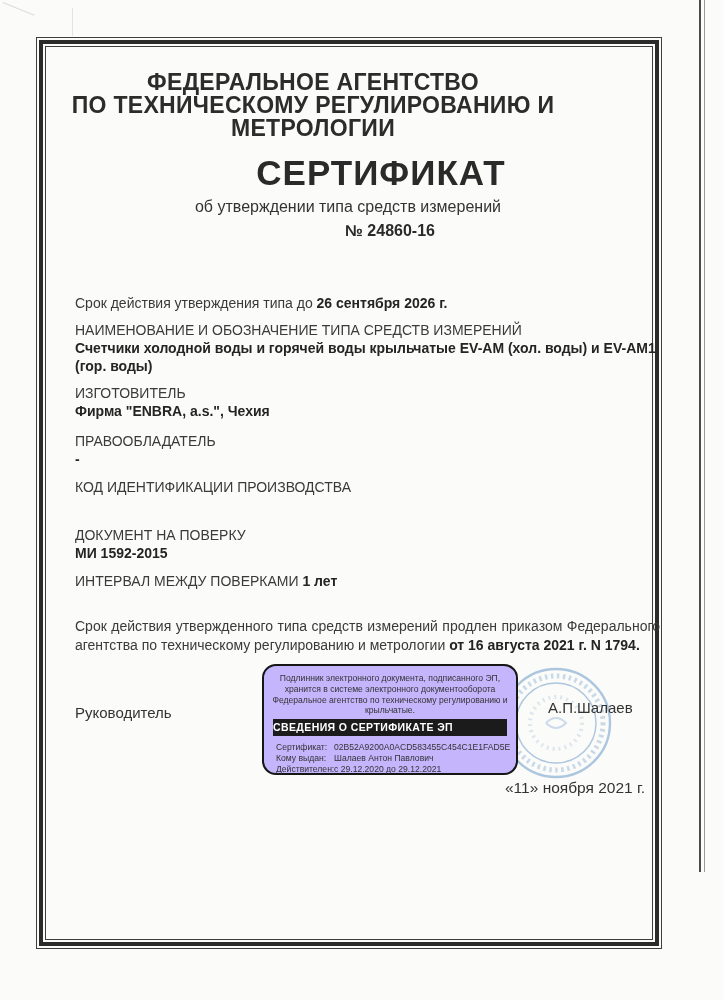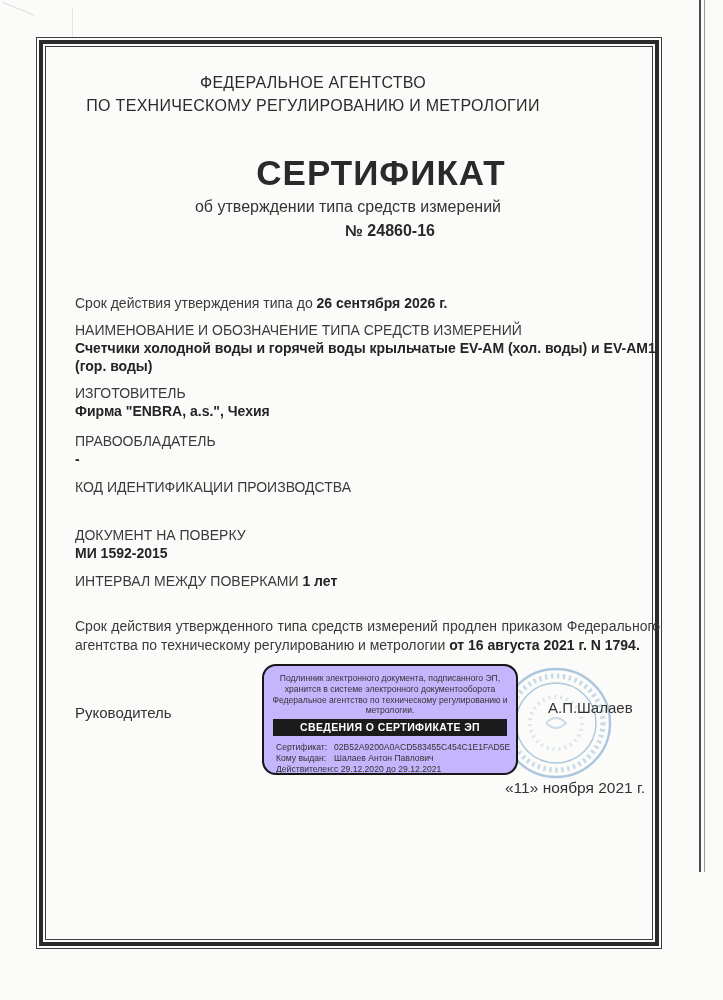--- a/index.html
+++ b/index.html
@@ -12,21 +12,21 @@
   .edge-line-dark{position:absolute;left:699px;top:0;width:2px;height:872px;background:#4a4a4a;}
   .edge-line-light{position:absolute;left:704px;top:0;width:1px;height:872px;background:#9a9a9a;}
   .scratch-diag{position:absolute;left:3px;top:2px;width:34px;height:1px;background:#dcdcdc;transform:rotate(22deg);transform-origin:left top;}
   .scratch-vert{position:absolute;left:72px;top:8px;width:1px;height:28px;background:#e4e4e4;}
   
   .frame{position:absolute;left:36px;top:37px;width:624px;height:910px;border:1.5px solid #3e3e3e;}
   .frame-mid{position:absolute;inset:2px;border:4px solid #2b2b2b;}
   .frame-inner{position:absolute;inset:2px;border:1.5px solid #3e3e3e;}
   
   .agency{position:absolute;left:36px;top:71px;width:554px;text-align:center;
-    font-size:16px;font-weight:normal;line-height:23px;letter-spacing:.3px;color:#2c2c2c;}
+    font-size:23px;font-weight:bold;line-height:23px;letter-spacing:.3px;color:#2c2c2c;}
   .title{position:absolute;left:36px;top:153px;width:628px;text-align:center;
     font-size:35px;font-weight:bold;letter-spacing:1px;color:#2a2a2a;margin-left:31px;}
   .subtitle{position:absolute;left:36px;top:198px;width:624px;text-align:center;font-size:16px;color:#333;}
   .cert-number{position:absolute;left:36px;top:222px;width:708px;text-align:center;font-size:16px;font-weight:bold;color:#2a2a2a;}
   
   .field{position:absolute;left:75px;width:585px;font-size:14px;line-height:18px;color:#3a3a3a;}
   .b{font-weight:bold;color:#242424;}
   .f0{top:294px;} .f1{top:321px;} .f2{top:384px;} .f3{top:432px;}
   .f4{top:478px;} .f5{top:526px;} .f6{top:572px;}
   .para{position:absolute;left:75px;top:617px;width:585px;font-size:14px;line-height:18.5px;
@@ -35,21 +35,21 @@
   .sig-role{position:absolute;left:75px;top:704px;font-size:15px;color:#333;}
   .sig-name{position:absolute;left:548px;top:699px;font-size:15px;color:#333;z-index:3;}
   .sig-date{position:absolute;left:505px;top:779px;font-size:15.5px;color:#333;z-index:3;}
   
   .seal{position:absolute;left:498px;top:665px;width:116px;height:116px;z-index:1;}
   
   .esign{position:absolute;left:262px;top:664px;width:256px;height:111px;background:#c4b5fd;
     border:2px solid #161616;border-radius:14px;z-index:2;box-sizing:border-box;padding-top:7px;}
   .esign-intro{font-size:8.6px;line-height:10.8px;text-align:center;color:#333;}
   .esign-bar{margin:3px 9px 0 9px;background:#1b1b1b;color:#ffffff;font-weight:bold;
-    font-size:10.5px;letter-spacing:.4px;text-align:center;padding:2px 0 2.5px;}
+    font-size:10.5px;letter-spacing:.4px;text-align:left;padding:2px 0 2.5px;}
   .esign-rows{margin:6px 0 0 12px;font-size:8.6px;line-height:11px;color:#333;}
   .esign-rows .lbl{display:inline-block;width:58px;}
 </style>
 </head>
 <body>
 
 <div class="page">
 
   <div class="edge-line-dark"></div>
   <div class="edge-line-light"></div>
@@ -119,21 +119,21 @@
     <circle cx="58" cy="58" r="47" fill="none" stroke="#b7cde2" stroke-width="5" stroke-dasharray="2.5 3.5" opacity="0.75"></circle>
     <circle cx="58" cy="58" r="26" fill="none" stroke="#c3d5e6" stroke-width="4" stroke-dasharray="2 4" opacity="0.55"></circle>
     <path d="M48 58 q10 -10 20 0 q-10 10 -20 0" fill="none" stroke="#b7cde2" stroke-width="2" opacity="0.7"></path>
   </svg>
 
   <div class="esign">
     <div class="esign-intro">
       <div>Подлинник электронного документа, подписанного ЭП,</div>
       <div>хранится в системе электронного документооборота</div>
       <div>Федеральное агентство по техническому регулированию и</div>
-      <div>метрологии.</div>
+      <div>крыльчатые.</div>
     </div>
     <div class="esign-bar">СВЕДЕНИЯ О СЕРТИФИКАТЕ ЭП</div>
     <div class="esign-rows">
       <div>
         <span class="lbl">Сертификат:</span><span>02B52A9200A0ACD583455C454C1E1FAD5E</span>
       </div>
       <div>
         <span class="lbl">Кому выдан:</span><span>Шалаев Антон Павлович</span>
       </div>
       <div>

